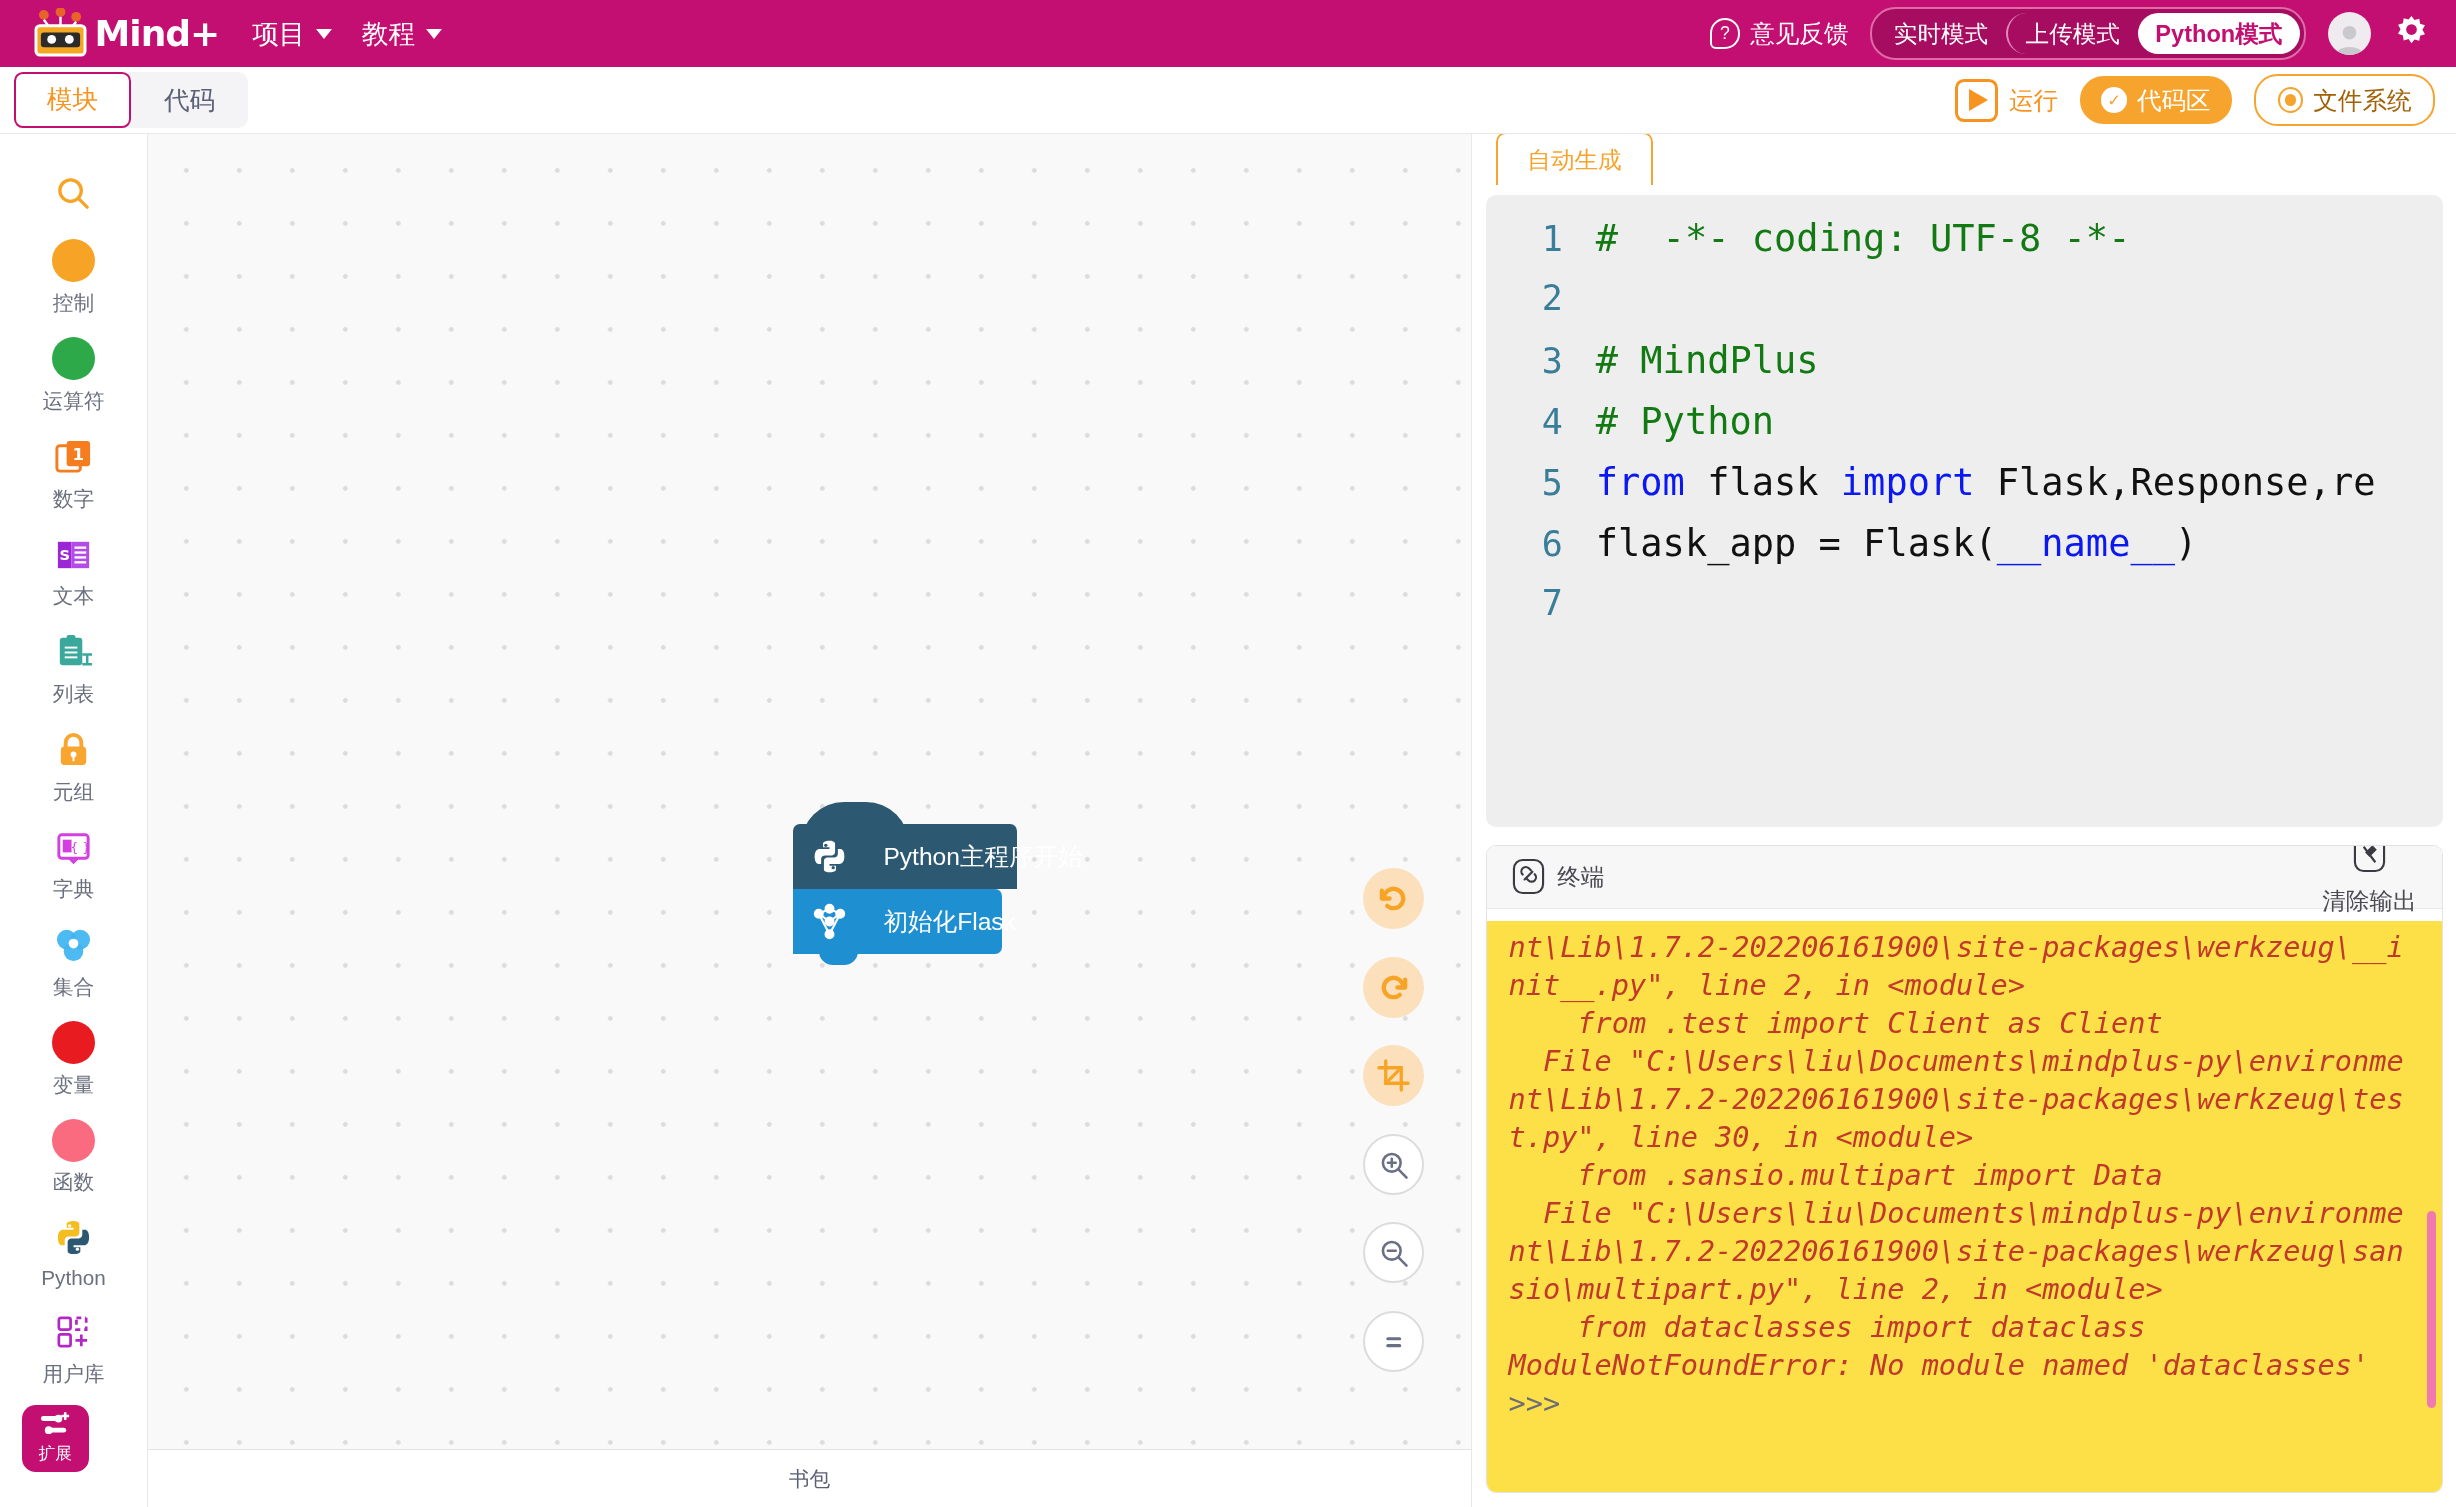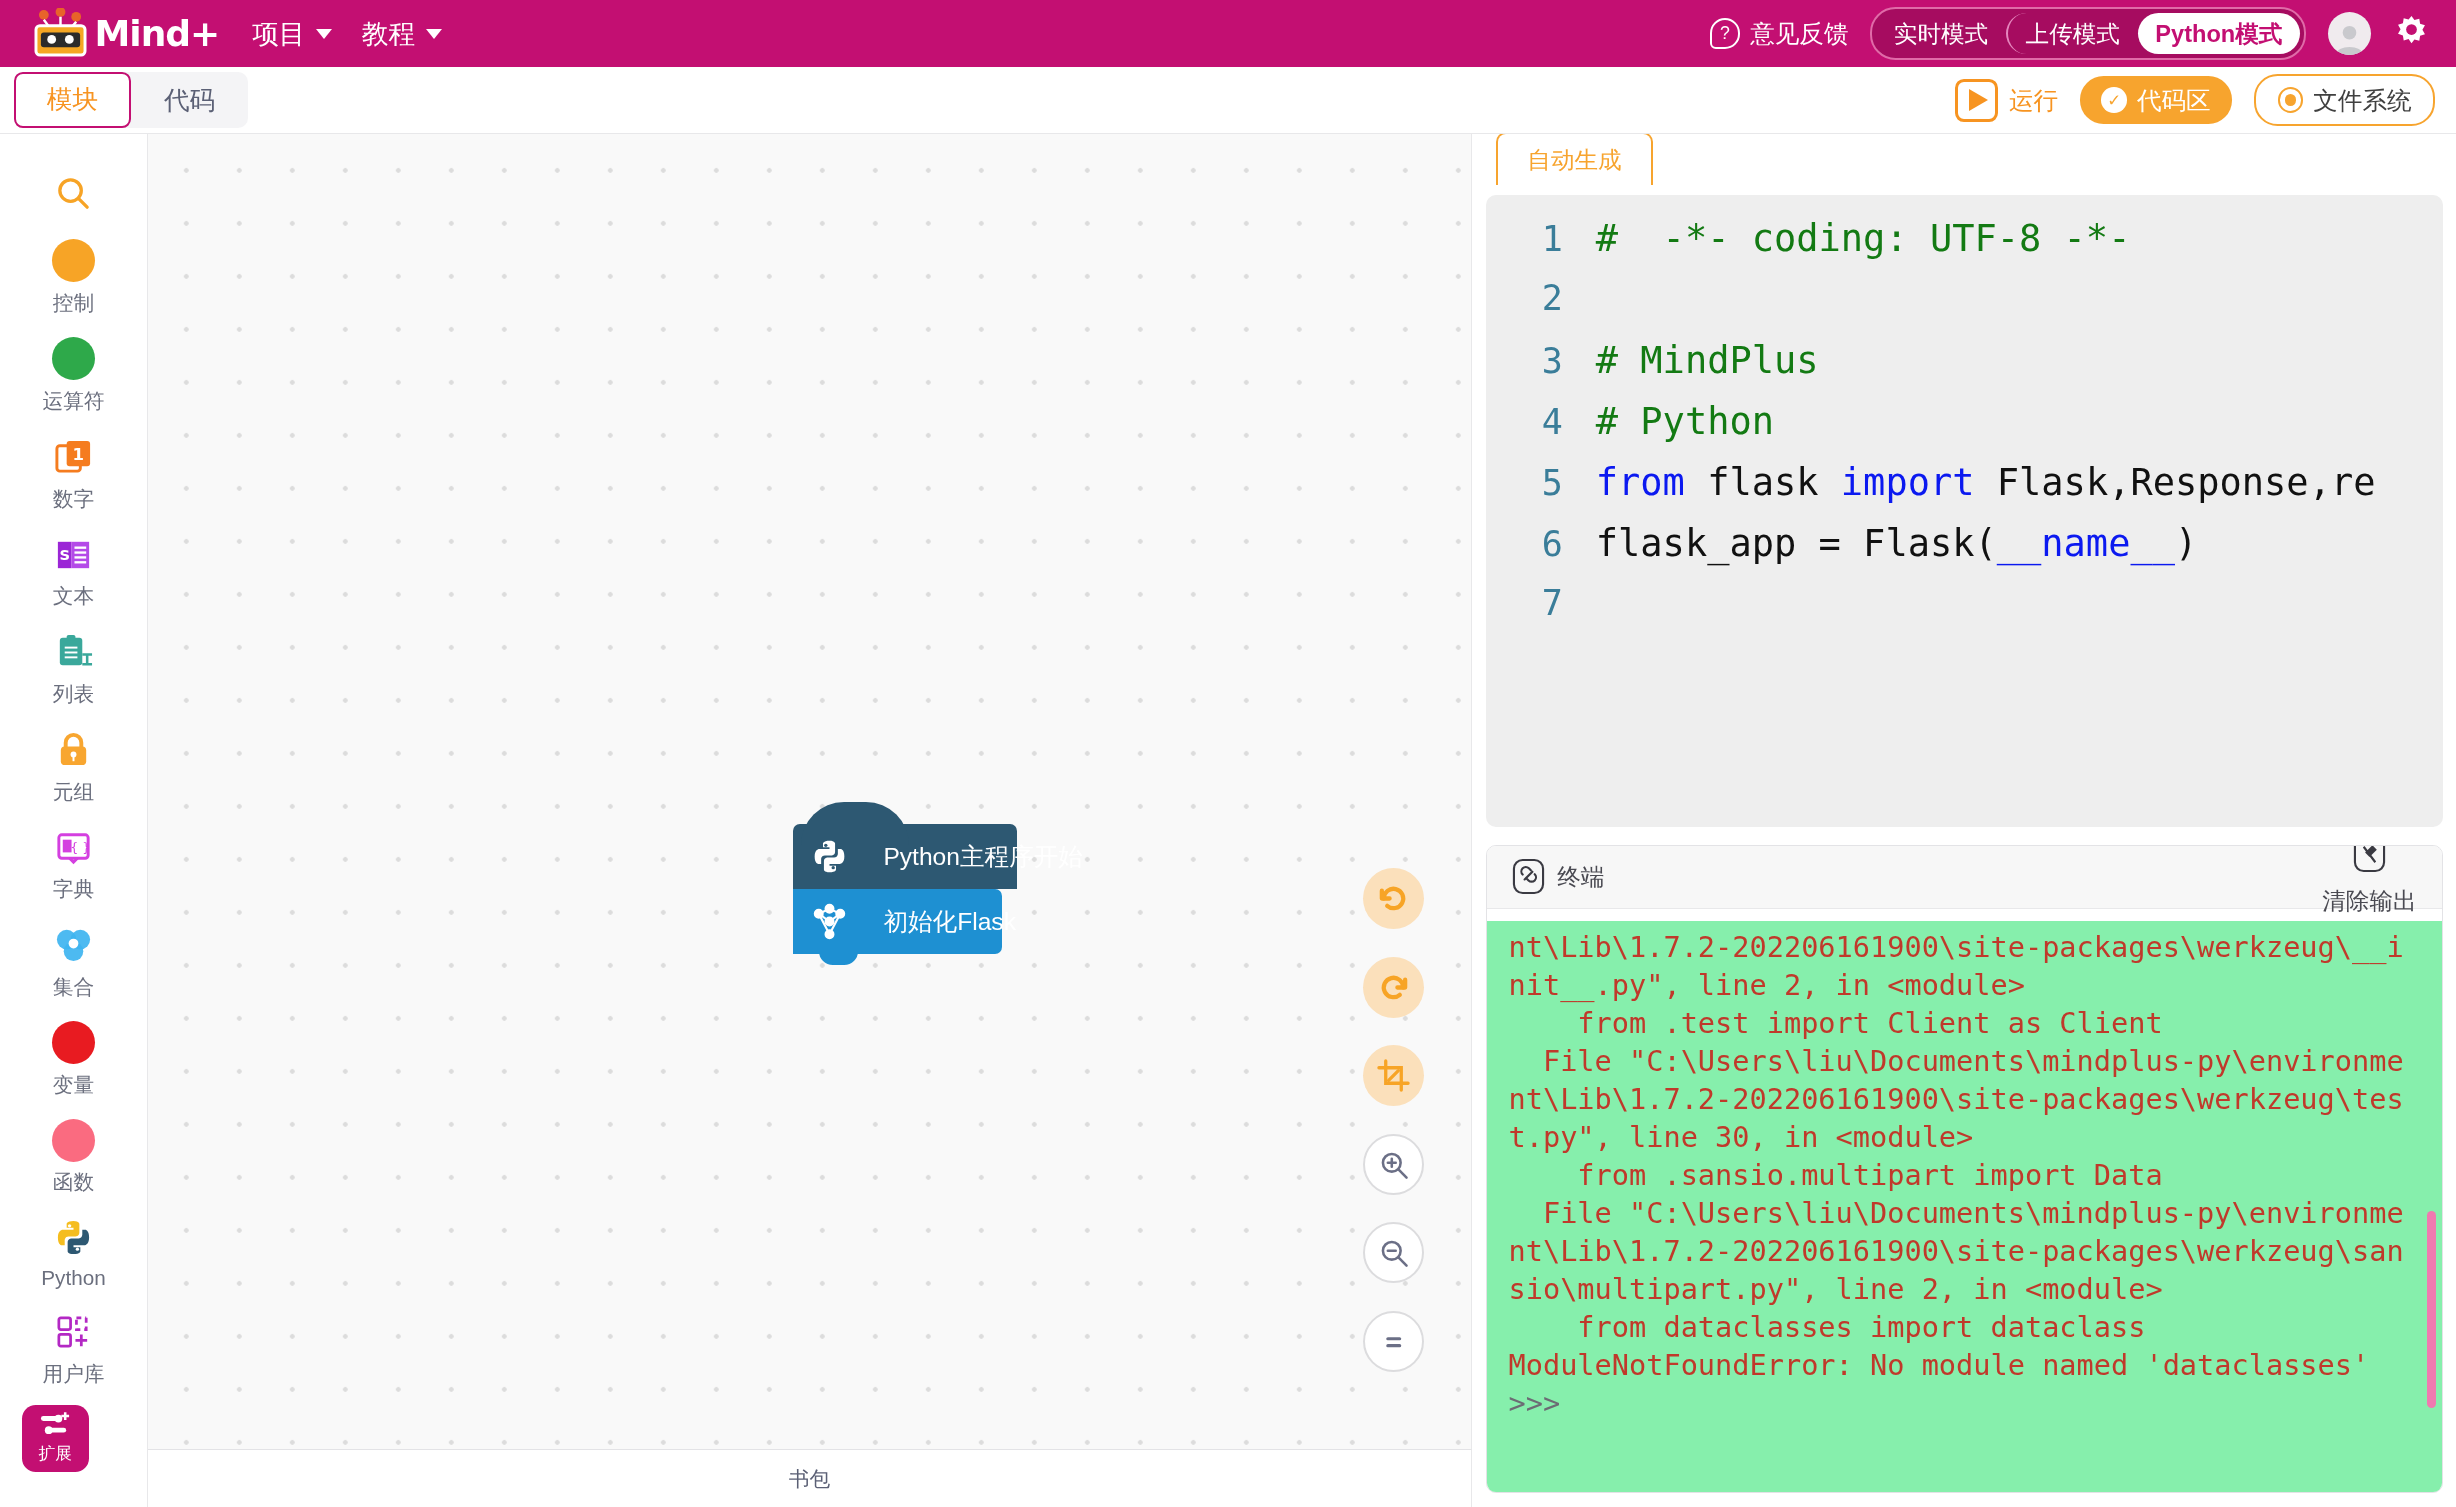--- a/index.html
+++ b/index.html
@@ -46,21 +46,21 @@
   .sub-right{margin-left:auto;display:flex;align-items:center;gap:21.7px;}
   .run-btn{display:flex;align-items:center;gap:10.8px;cursor:pointer;}
   .run-sq{width:43px;height:43px;border:3px solid #f79421;border-radius:8.9px;
     display:flex;align-items:center;justify-content:center;box-sizing:border-box;}
   .tri{width:0;height:0;border-top:11.8px solid transparent;border-bottom:11.8px solid transparent;
     border-left:19.7px solid #f79421;margin-left:3.9px;}
   .run-label{font-size:24.6px;color:#f79421;}
   .pill{display:flex;align-items:center;gap:9.9px;font-size:24.6px;border-radius:23.6px;
     padding:7.9px 21.7px;cursor:pointer;white-space:nowrap;}
   .pill.filled{background:#f7a42e;color:#fff;}
-  .pill.outline{border:2px solid #f7a42e;color:#404040;}
+  .pill.outline{border:2px solid #f7a42e;color:#a16207;}
   .chk{width:25.6px;height:25.6px;border-radius:50%;background:#fff;color:#f7a42e;font-size:16.7px;
     display:flex;align-items:center;justify-content:center;font-weight:bold;}
   .radio{width:25.6px;height:25.6px;border-radius:50%;border:2.5px solid #f7a42e;box-sizing:border-box;
     display:flex;align-items:center;justify-content:center;}
   .radio i{width:11.8px;height:11.8px;border-radius:50%;background:#f7a42e;display:block;}
 
   
   .body{flex:1;display:flex;min-height:0;}
 
   
@@ -123,22 +123,22 @@
   .cm{color:#137a13;}
   .kw{color:#0b19f0;}
 
   .terminal{flex:1;margin-top:17.7px;border:1px solid #e3e3e6;border-radius:9.9px;display:flex;
     flex-direction:column;min-height:0;overflow:hidden;background:#fff;gap:12px;}
   .termhead{height:63px;flex:0 0 63px;background:#f7f7f7;display:flex;align-items:center;
     padding:0 25.6px;box-sizing:border-box;border-bottom:1px solid #e8e8ea;}
   .thl,.thr{display:flex;align-items:center;gap:11.8px;cursor:pointer;}
   .thr{margin-left:auto;flex-direction:column;}
   .th-tx{font-size:23.6px;color:#4a4a52;}
-  .termbody{flex:1;background:#86efac;overflow:hidden;position:relative;
-    padding:7.9px 29.6px 0 21.7px;box-sizing:border-box;}
+  .termbody{flex:1;background:#fde047;overflow:hidden;position:relative;
+    padding:7.9px 29.6px 0 21.7px;box-sizing:border-box;font-style:italic;}
   .tline{font-family:"DejaVu Sans Mono","Liberation Mono",monospace;font-size:28.6px;
     line-height:38px;color:#c0392b;white-space:pre;}
   .tline.prompt{color:#6c6c74;}
   .tscroll{position:absolute;right:5.9px;top:290px;width:8.9px;height:197px;background:#f07ab0;border-radius:4.9px;}
 </style>
 </head>
 <body>
 
 <div class="app">
 

